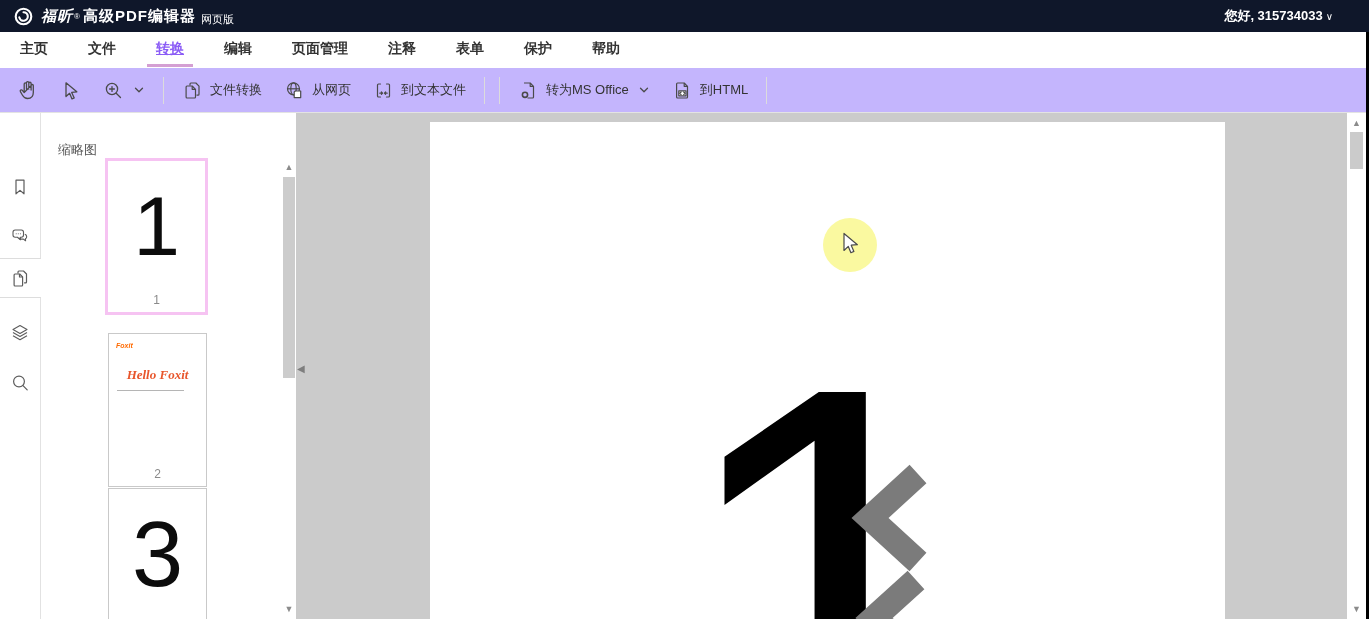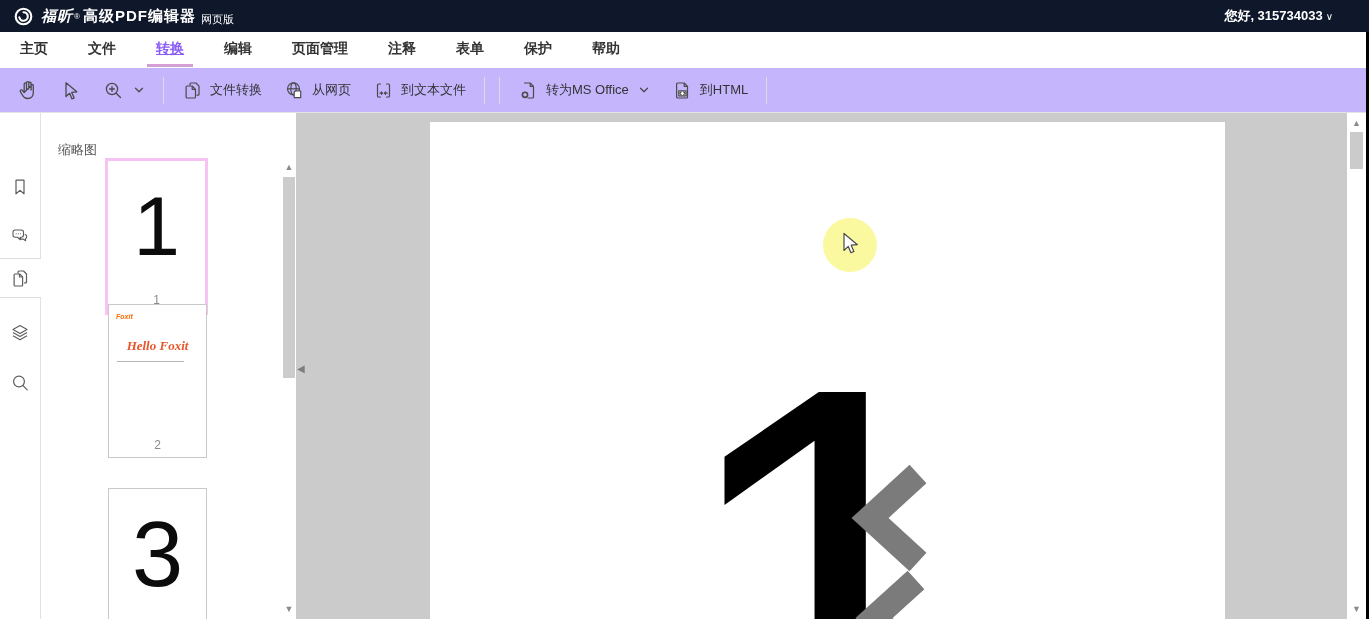--- a/index.html
+++ b/index.html
@@ -244,21 +244,21 @@
     </aside>
 
     <div class="thumbpanel">
       <div class="thumb-title">缩略图</div>
 
       <div class="thumb selected" style="left:64px; top:45px; width:103px; height:157px;">
         <span class="numeral" style="font-size:84px; margin-top:26px;">1</span>
         <span class="pagenum">1</span>
       </div>
 
-      <div class="thumb plain" style="left:67px; top:191px; width:99px; height:154px;">
+      <div class="thumb plain" style="left:67px; top:220px; width:99px; height:154px;">
         <span class="t2-logo">Foxit</span>
         <span class="t2-heading">Hello Foxit</span>
         <span class="t2-rule"></span>
         <span class="pagenum">2</span>
       </div>
 
       <div class="thumb plain" style="left:67px; top:375px; width:99px; height:154px;">
         <span class="numeral" style="font-size:92px; margin-top:22px;">3</span>
 
       </div>

